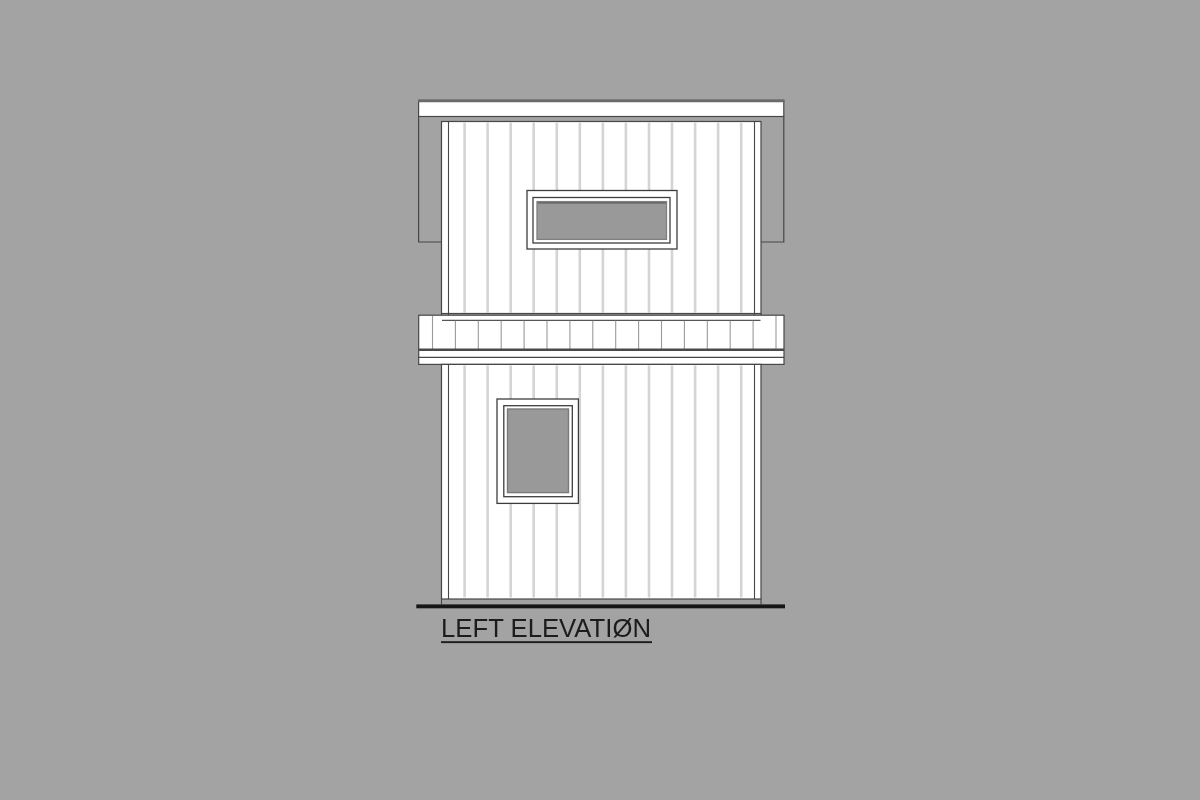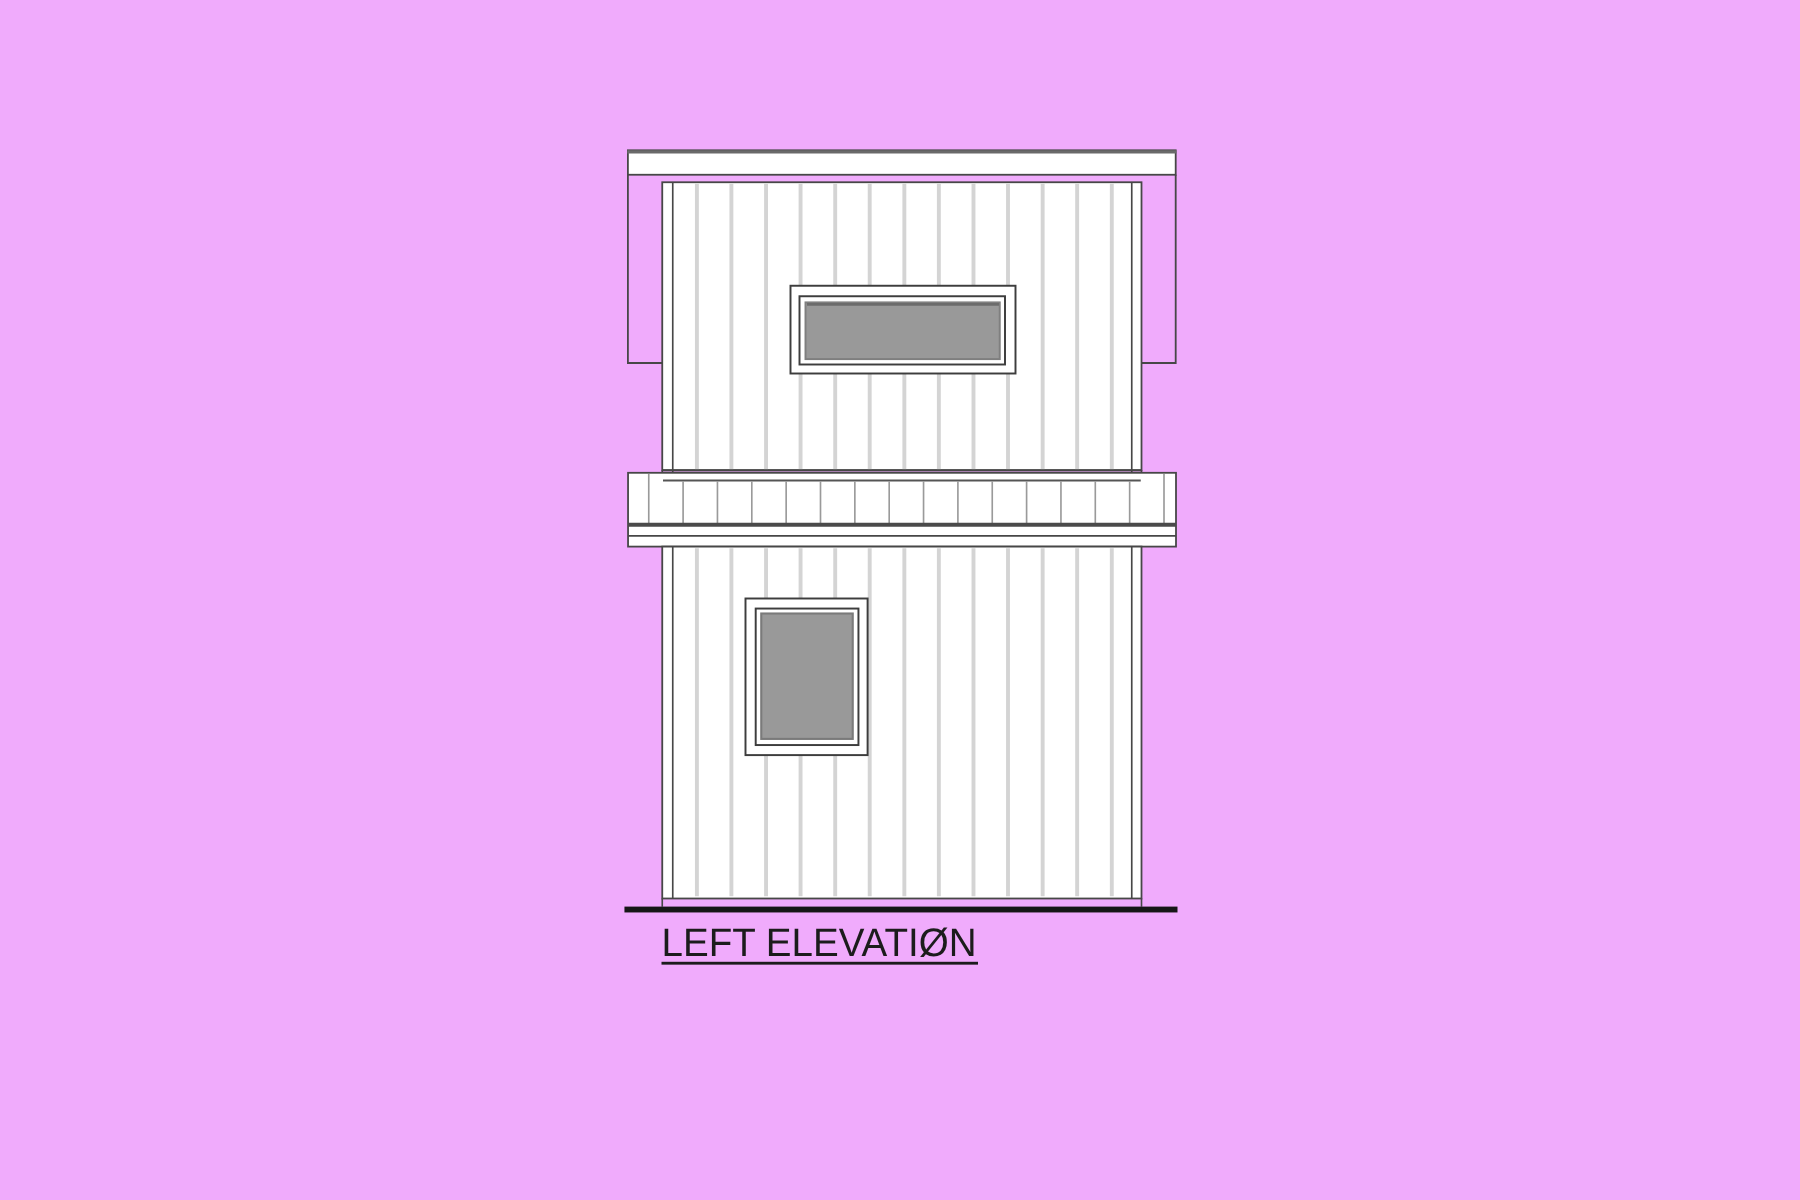--- a/index.html
+++ b/index.html
@@ -1,16 +1,16 @@
 <!DOCTYPE html>
 <html><head>
 <meta charset="utf-8">
 <style>
   html,body{margin:0;padding:0;background:#ffffff;}
-  .page{width:1200px;height:800px;position:relative;background:#f0abfc;overflow:hidden;}
+  .page{width:1200px;height:800px;position:relative;background:#a3a3a3;overflow:hidden;}
   svg{position:absolute;left:0;top:0;}
 </style>
 </head>
 <body>
 <div class="page">
 <svg width="1200" height="800" viewBox="0 0 1200 800" fill="none">
 
   <g>
     <rect x="418.6" y="100.2" width="365.2" height="16.3" fill="#ffffff" stroke="#474747" stroke-width="1.2"></rect>
     <line x1="418.2" y1="101.2" x2="784.2" y2="101.2" stroke="#6a6a6a" stroke-width="2.2"></line>

